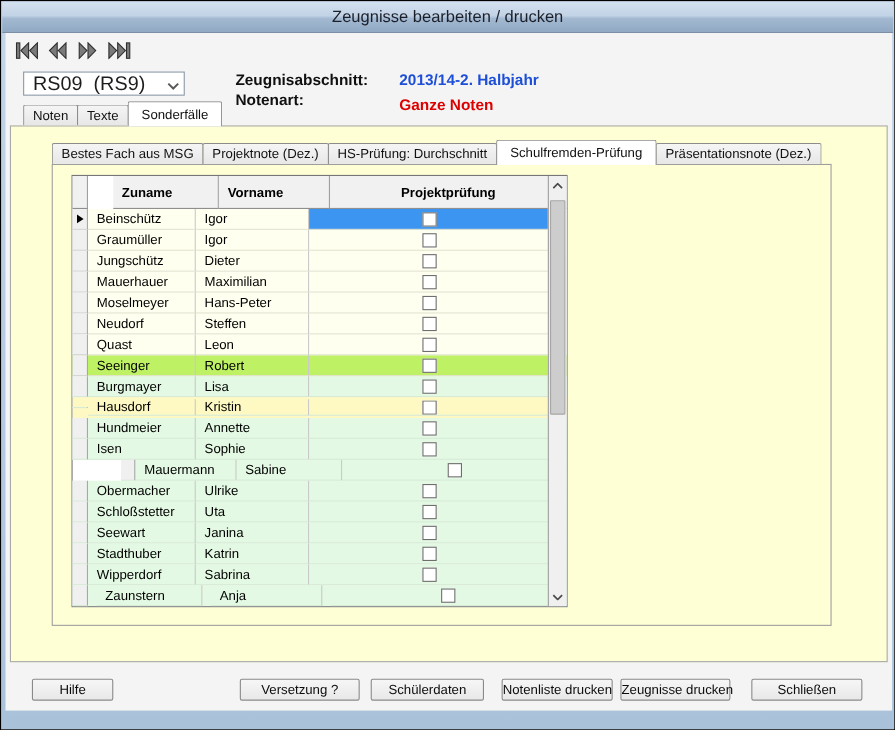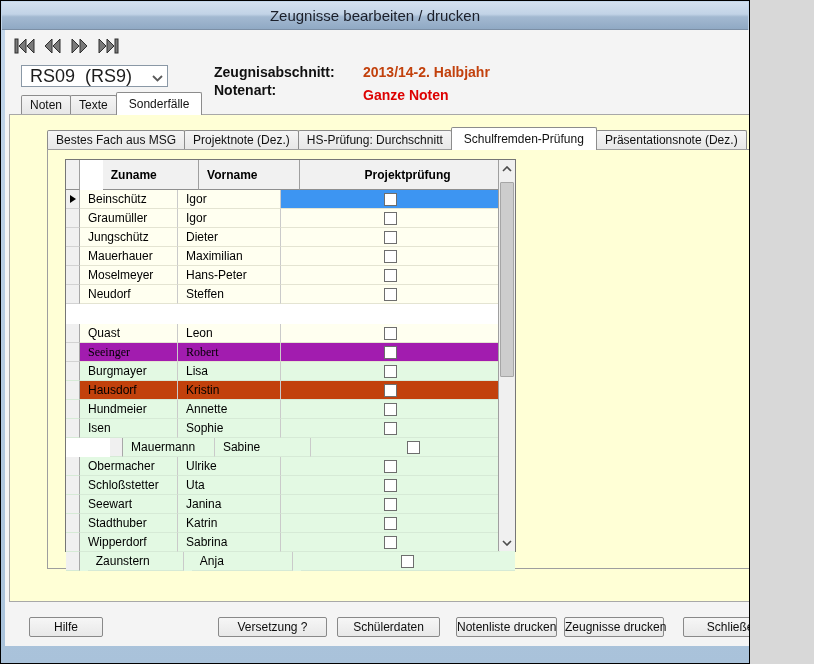--- a/index.html
+++ b/index.html
@@ -1,18 +1,18 @@
 <!DOCTYPE html>
 <html lang="de"><head>
 <meta charset="utf-8">
 <style>
   * { margin:0; padding:0; box-sizing:border-box; }
   html,body { background:#d8d8d8; font-family:"Liberation Sans", sans-serif; }
   #window{
-    position:relative; width:750px; height:664px;
+    position:relative; width:814px; height:664px;
     background:linear-gradient(#c3d6ea,#a9c2da);
     border:1px solid #000;
     overflow:hidden;
   }
   
   #titlebar{
     position:absolute; left:1px; top:1px; right:1px; height:28px;
     background:linear-gradient(#d3e0ef 0%, #c2d3e6 45%, #a3b9d1 55%, #90a9c4 100%);
     border-bottom:1px solid #7c8fa5;
     text-align:center; line-height:28px;
@@ -172,21 +172,21 @@
     <div id="combo">
       <span class="combo-text">RS09  (RS9)</span>
       <span class="combo-arrow">
         <svg width="11" height="7" viewBox="0 0 11 7">
             <path d="M1 1 L5.5 5.5 L10 1" fill="none" stroke="#5a5a5a" stroke-width="1.8"></path>
           </svg>
       </span>
     </div>
 
     <span class="info-label" id="lbl-section">Zeugnisabschnitt:</span>
-    <span class="info-value red-val" id="val-section" style="color: #c2410c;">2013/14-2. Halbjahr</span>
+    <span class="info-value red-val" id="val-section" style="color: #1d4ed8;">2013/14-2. Halbjahr</span>
     <span class="info-label" id="lbl-gradetype">Notenart:</span>
     <span class="info-value red-val" id="val-gradetype" style="color: rgb(221, 0, 0);">Ganze Noten</span>
 
     <div id="main-tabs" class="tabstrip">
         <div class="tab">Noten</div>
         <div class="tab">Texte</div>
         <div class="tab active">Sonderfälle</div>
       </div>
 
     <div id="yellow-panel" style="background: rgb(255, 255, 214);">
@@ -250,45 +250,45 @@
                 </div>
               </div>
               <div class="grid-row male" style="background: rgb(255, 255, 240);">
                 <div class="cell sel-cell"></div>
                 <div class="cell c-zun">Neudorf</div>
                 <div class="cell c-vor">Steffen</div>
                 <div class="cell c-prj">
                   <span class="cb"></span>
                 </div>
               </div>
-              <div class="grid-row male" style="background: rgb(255, 255, 240); margin-top: 20px;">
+              <div class="grid-row male" style="background: rgb(255, 255, 240);">
                 <div class="cell sel-cell"></div>
                 <div class="cell c-zun">Quast</div>
                 <div class="cell c-vor">Leon</div>
                 <div class="cell c-prj">
                   <span class="cb"></span>
                 </div>
               </div>
-              <div class="grid-row male" style="background: #a21caf; font-family: Liberation Serif, serif;">
+              <div class="grid-row male" style="background: #bef264;">
                 <div class="cell sel-cell"></div>
                 <div class="cell c-zun">Seeinger</div>
                 <div class="cell c-vor">Robert</div>
                 <div class="cell c-prj">
                   <span class="cb"></span>
                 </div>
               </div>
               <div class="grid-row female" style="background: rgb(227, 249, 227);">
                 <div class="cell sel-cell"></div>
                 <div class="cell c-zun">Burgmayer</div>
                 <div class="cell c-vor">Lisa</div>
                 <div class="cell c-prj">
                   <span class="cb"></span>
                 </div>
               </div>
-              <div class="grid-row female" style="background: #c2410c;">
+              <div class="grid-row female" style="background: #fef9c3; align-items: center;">
                 <div class="cell sel-cell"></div>
                 <div class="cell c-zun">Hausdorf</div>
                 <div class="cell c-vor">Kristin</div>
                 <div class="cell c-prj">
                   <span class="cb"></span>
                 </div>
               </div>
               <div class="grid-row female" style="background: rgb(227, 249, 227);">
                 <div class="cell sel-cell"></div>
                 <div class="cell c-zun">Hundmeier</div>

